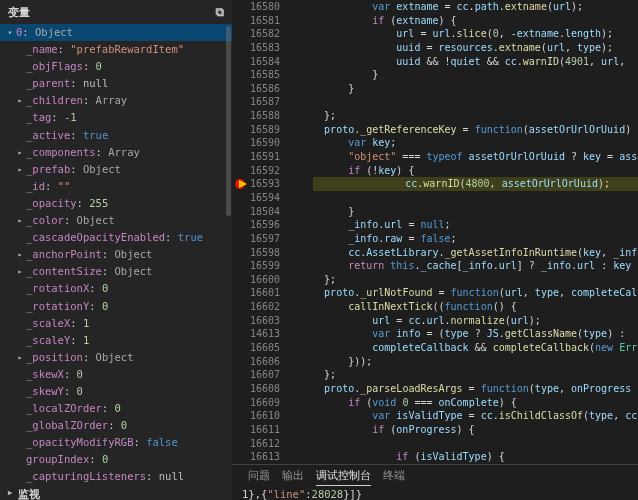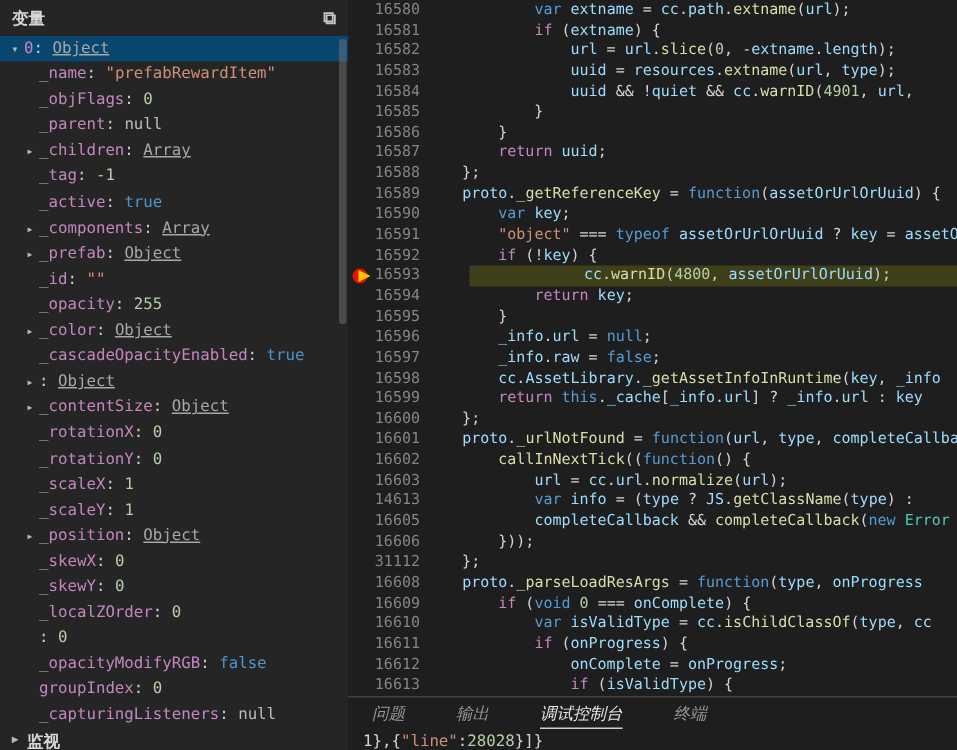--- a/index.html
+++ b/index.html
@@ -26,21 +26,21 @@
   }
   .var-row {
     height:17.1px; line-height:17.1px; display:flex; align-items:center;
     white-space:nowrap; padding-left:4px; overflow:hidden;
   }
   .var-row.selected { background:#094771; }
   .indent { flex:none; }
   .twisty { flex:none; width:12px; text-align:center; color:#b8b8b8; font-size:8px; }
   .var-name  { color:#c586c0; }
   .var-colon { color:#cccccc; white-space:pre; }
-  .val-object  { color:#a8a8a8;text-decoration:underline; }
+  .val-object  { color:#a8a8a8; }
   .val-null    { color:#bdbdbd; }
   .val-string  { color:#ce9178; }
   .val-number  { color:#b5cea8; }
   .val-boolean { color:#4e94ce; }
   .v-scrollbar {
     position:absolute; right:1px; top:2px; width:5px; height:190px;
     background:rgba(121,121,121,0.45); border-radius:2px;
   }
   .watch-header {
     position:absolute; left:0; right:0; bottom:0; height:14px;
@@ -51,21 +51,21 @@
   
   .editor {
     position:absolute; left:232px; top:0; width:406px; height:464px;
     background:#1e1e1e; overflow:hidden;
     font-family:"DejaVu Sans Mono", monospace; font-size:10px;
   }
   .code-line { display:flex; height:13.65px; line-height:13.65px; position:relative; }
   .ln {
     flex:none; width:48px; text-align:right; color:#858585; white-space:pre;
   }
-  .code { flex:1; white-space:pre; overflow:hidden; padding-left:4px; color:#d4d4d4; }
+  .code { flex:1; white-space:pre; overflow:hidden; padding-left:20px; color:#d4d4d4; }
   .code-line.current .code { background:rgba(255,255,0,0.15);margin-left:33px; }
   .tk-k { color:#569cd6; }
   .tk-c { color:#c586c0; }
   .tk-f { color:#dcdcaa; }
   .tk-v { color:#9cdcfe; }
   .tk-n { color:#b5cea8; }
   .tk-s { color:#ce9178; }
   .tk-p { color:#d4d4d4; }
   .tk-t { color:#4ec9b0; }
   .dbg-marker { position:absolute; left:3px; top:1px; width:14px; height:12px; }
@@ -77,22 +77,22 @@
     position:absolute; left:4px; top:1.5px; width:0; height:0;
     border-left:8px solid #ffc400; border-top:4.5px solid transparent;
     border-bottom:4.5px solid transparent;
   }
   
   .panel {
     position:absolute; left:232px; bottom:0; width:406px; height:36px;
     background:#1e1e1e; border-top:1px solid rgba(128,128,128,0.35);
   }
   .tabs {
-    display:flex; gap:34px; height:21px; align-items:center; padding-left:16px;
-    font-size:11px; color:#969696;font-style:italic;
+    display:flex; gap:12px; height:21px; align-items:center; padding-left:16px;
+    font-size:11px; color:#969696;
   }
   .tab {
     height:100%; display:flex; align-items:center; cursor:pointer;
     border-bottom:1px solid transparent;
   }
   .tab.active { color:#e7e7e7; border-bottom-color:#cfcfcf; }
   .console-line {
     font-family:"DejaVu Sans Mono", monospace; font-size:10.5px;
     padding-left:10px; margin-top:2px; color:#cccccc; white-space:pre;
   }
@@ -196,20 +196,21 @@
         <div class="var-row">
           <span class="indent" style="width: 10px;"></span>
           <span class="twisty"></span>
           <span class="var-name">_cascadeOpacityEnabled</span>
           <span class="var-colon">: </span>
           <span class="var-value val-boolean">true</span>
         </div>
         <div class="var-row">
           <span class="indent" style="width: 10px;"></span>
           <span class="twisty">▸</span>
+          <span class="var-name">_anchorPoint</span>
           <span class="var-colon">: </span>
           <span class="var-value val-object">Object</span>
         </div>
         <div class="var-row">
           <span class="indent" style="width: 10px;"></span>
           <span class="twisty">▸</span>
           <span class="var-name">_contentSize</span>
           <span class="var-colon">: </span>
           <span class="var-value val-object">Object</span>
         </div>
@@ -265,20 +266,21 @@
         <div class="var-row">
           <span class="indent" style="width: 10px;"></span>
           <span class="twisty"></span>
           <span class="var-name">_localZOrder</span>
           <span class="var-colon">: </span>
           <span class="var-value val-number">0</span>
         </div>
         <div class="var-row">
           <span class="indent" style="width: 10px;"></span>
           <span class="twisty"></span>
+          <span class="var-name">_globalZOrder</span>
           <span class="var-colon">: </span>
           <span class="var-value val-number">0</span>
         </div>
         <div class="var-row">
           <span class="indent" style="width: 10px;"></span>
           <span class="twisty"></span>
           <span class="var-name">_opacityModifyRGB</span>
           <span class="var-colon">: </span>
           <span class="var-value val-boolean">false</span>
         </div>
@@ -335,21 +337,20 @@
         <div class="code-line">
           <span class="ln">16585</span>
           <span class="code"><span class="tk-p">            }</span></span>
         </div>
         <div class="code-line">
           <span class="ln">16586</span>
           <span class="code"><span class="tk-p">        }</span></span>
         </div>
         <div class="code-line">
           <span class="ln">16587</span>
-          <span class="code"><span class="tk-p">        </span><span class="tk-c">return</span><span class="tk-p"> </span><span class="tk-v">uuid</span><span class="tk-p">;</span></span>
         </div>
         <div class="code-line">
           <span class="ln">16588</span>
           <span class="code"><span class="tk-p">    };</span></span>
         </div>
         <div class="code-line">
           <span class="ln">16589</span>
           <span class="code"><span class="tk-p">    </span><span class="tk-v">proto</span><span class="tk-p">.</span><span class="tk-f">_getReferenceKey</span><span class="tk-p"> = </span><span class="tk-k">function</span><span class="tk-p">(</span><span class="tk-v">assetOrUrlOrUuid</span><span class="tk-p">) {</span></span>
         </div>
         <div class="code-line">
@@ -367,24 +368,23 @@
         <div class="code-line current">
           <span class="ln">16593</span>
           <span class="code"><span class="tk-p">            </span><span class="tk-v">cc</span><span class="tk-p">.</span><span class="tk-f">warnID</span><span class="tk-p">(</span><span class="tk-n">4800</span><span class="tk-p">, </span><span class="tk-v">assetOrUrlOrUuid</span><span class="tk-p">);</span></span>
           <span class="dbg-marker">
             <span class="bp-dot"></span>
             <span class="dbg-arrow"></span>
           </span>
         </div>
         <div class="code-line">
           <span class="ln">16594</span>
-          <span class="code"><span class="tk-p">            </span><span class="tk-c">return</span><span class="tk-p"> </span><span class="tk-v">key</span><span class="tk-p">;</span></span>
-        </div>
-        <div class="code-line">
-          <span class="ln">16595</span>
+        </div>
+        <div class="code-line">
+          <span class="ln">18504</span>
           <span class="code"><span class="tk-p">        }</span></span>
         </div>
         <div class="code-line">
           <span class="ln">16596</span>
           <span class="code"><span class="tk-p">        </span><span class="tk-v">_info</span><span class="tk-p">.</span><span class="tk-v">url</span><span class="tk-p"> = </span><span class="tk-k">null</span><span class="tk-p">;</span></span>
         </div>
         <div class="code-line">
           <span class="ln">16597</span>
           <span class="code"><span class="tk-p">        </span><span class="tk-v">_info</span><span class="tk-p">.</span><span class="tk-v">raw</span><span class="tk-p"> = </span><span class="tk-k">false</span><span class="tk-p">;</span></span>
         </div>
@@ -418,42 +418,41 @@
         </div>
         <div class="code-line">
           <span class="ln">16605</span>
           <span class="code"><span class="tk-p">            </span><span class="tk-v">completeCallback</span><span class="tk-p"> &amp;&amp; </span><span class="tk-f">completeCallback</span><span class="tk-p">(</span><span class="tk-k">new</span><span class="tk-p"> </span><span class="tk-t">Error</span></span>
         </div>
         <div class="code-line">
           <span class="ln">16606</span>
           <span class="code"><span class="tk-p">        }));</span></span>
         </div>
         <div class="code-line">
-          <span class="ln">31112</span>
+          <span class="ln">16607</span>
           <span class="code"><span class="tk-p">    };</span></span>
         </div>
         <div class="code-line">
           <span class="ln">16608</span>
           <span class="code"><span class="tk-p">    </span><span class="tk-v">proto</span><span class="tk-p">.</span><span class="tk-f">_parseLoadResArgs</span><span class="tk-p"> = </span><span class="tk-k">function</span><span class="tk-p">(</span><span class="tk-v">type</span><span class="tk-p">, </span><span class="tk-v">onProgress</span></span>
         </div>
         <div class="code-line">
           <span class="ln">16609</span>
           <span class="code"><span class="tk-p">        </span><span class="tk-c">if</span><span class="tk-p"> (</span><span class="tk-k">void</span><span class="tk-p"> </span><span class="tk-n">0</span><span class="tk-p"> === </span><span class="tk-v">onComplete</span><span class="tk-p">) {</span></span>
         </div>
         <div class="code-line">
           <span class="ln">16610</span>
           <span class="code"><span class="tk-p">            </span><span class="tk-k">var</span><span class="tk-p"> </span><span class="tk-v">isValidType</span><span class="tk-p"> = </span><span class="tk-v">cc</span><span class="tk-p">.</span><span class="tk-f">isChildClassOf</span><span class="tk-p">(</span><span class="tk-v">type</span><span class="tk-p">, </span><span class="tk-v">cc</span></span>
         </div>
         <div class="code-line">
           <span class="ln">16611</span>
           <span class="code"><span class="tk-p">            </span><span class="tk-c">if</span><span class="tk-p"> (</span><span class="tk-v">onProgress</span><span class="tk-p">) {</span></span>
         </div>
         <div class="code-line">
           <span class="ln">16612</span>
-          <span class="code"><span class="tk-p">                </span><span class="tk-v">onComplete</span><span class="tk-p"> = </span><span class="tk-v">onProgress</span><span class="tk-p">;</span></span>
         </div>
         <div class="code-line">
           <span class="ln">16613</span>
           <span class="code"><span class="tk-p">                </span><span class="tk-c">if</span><span class="tk-p"> (</span><span class="tk-v">isValidType</span><span class="tk-p">) {</span></span>
         </div>
       </div>
   </main>
 
   <section class="panel">
     <div class="tabs">

